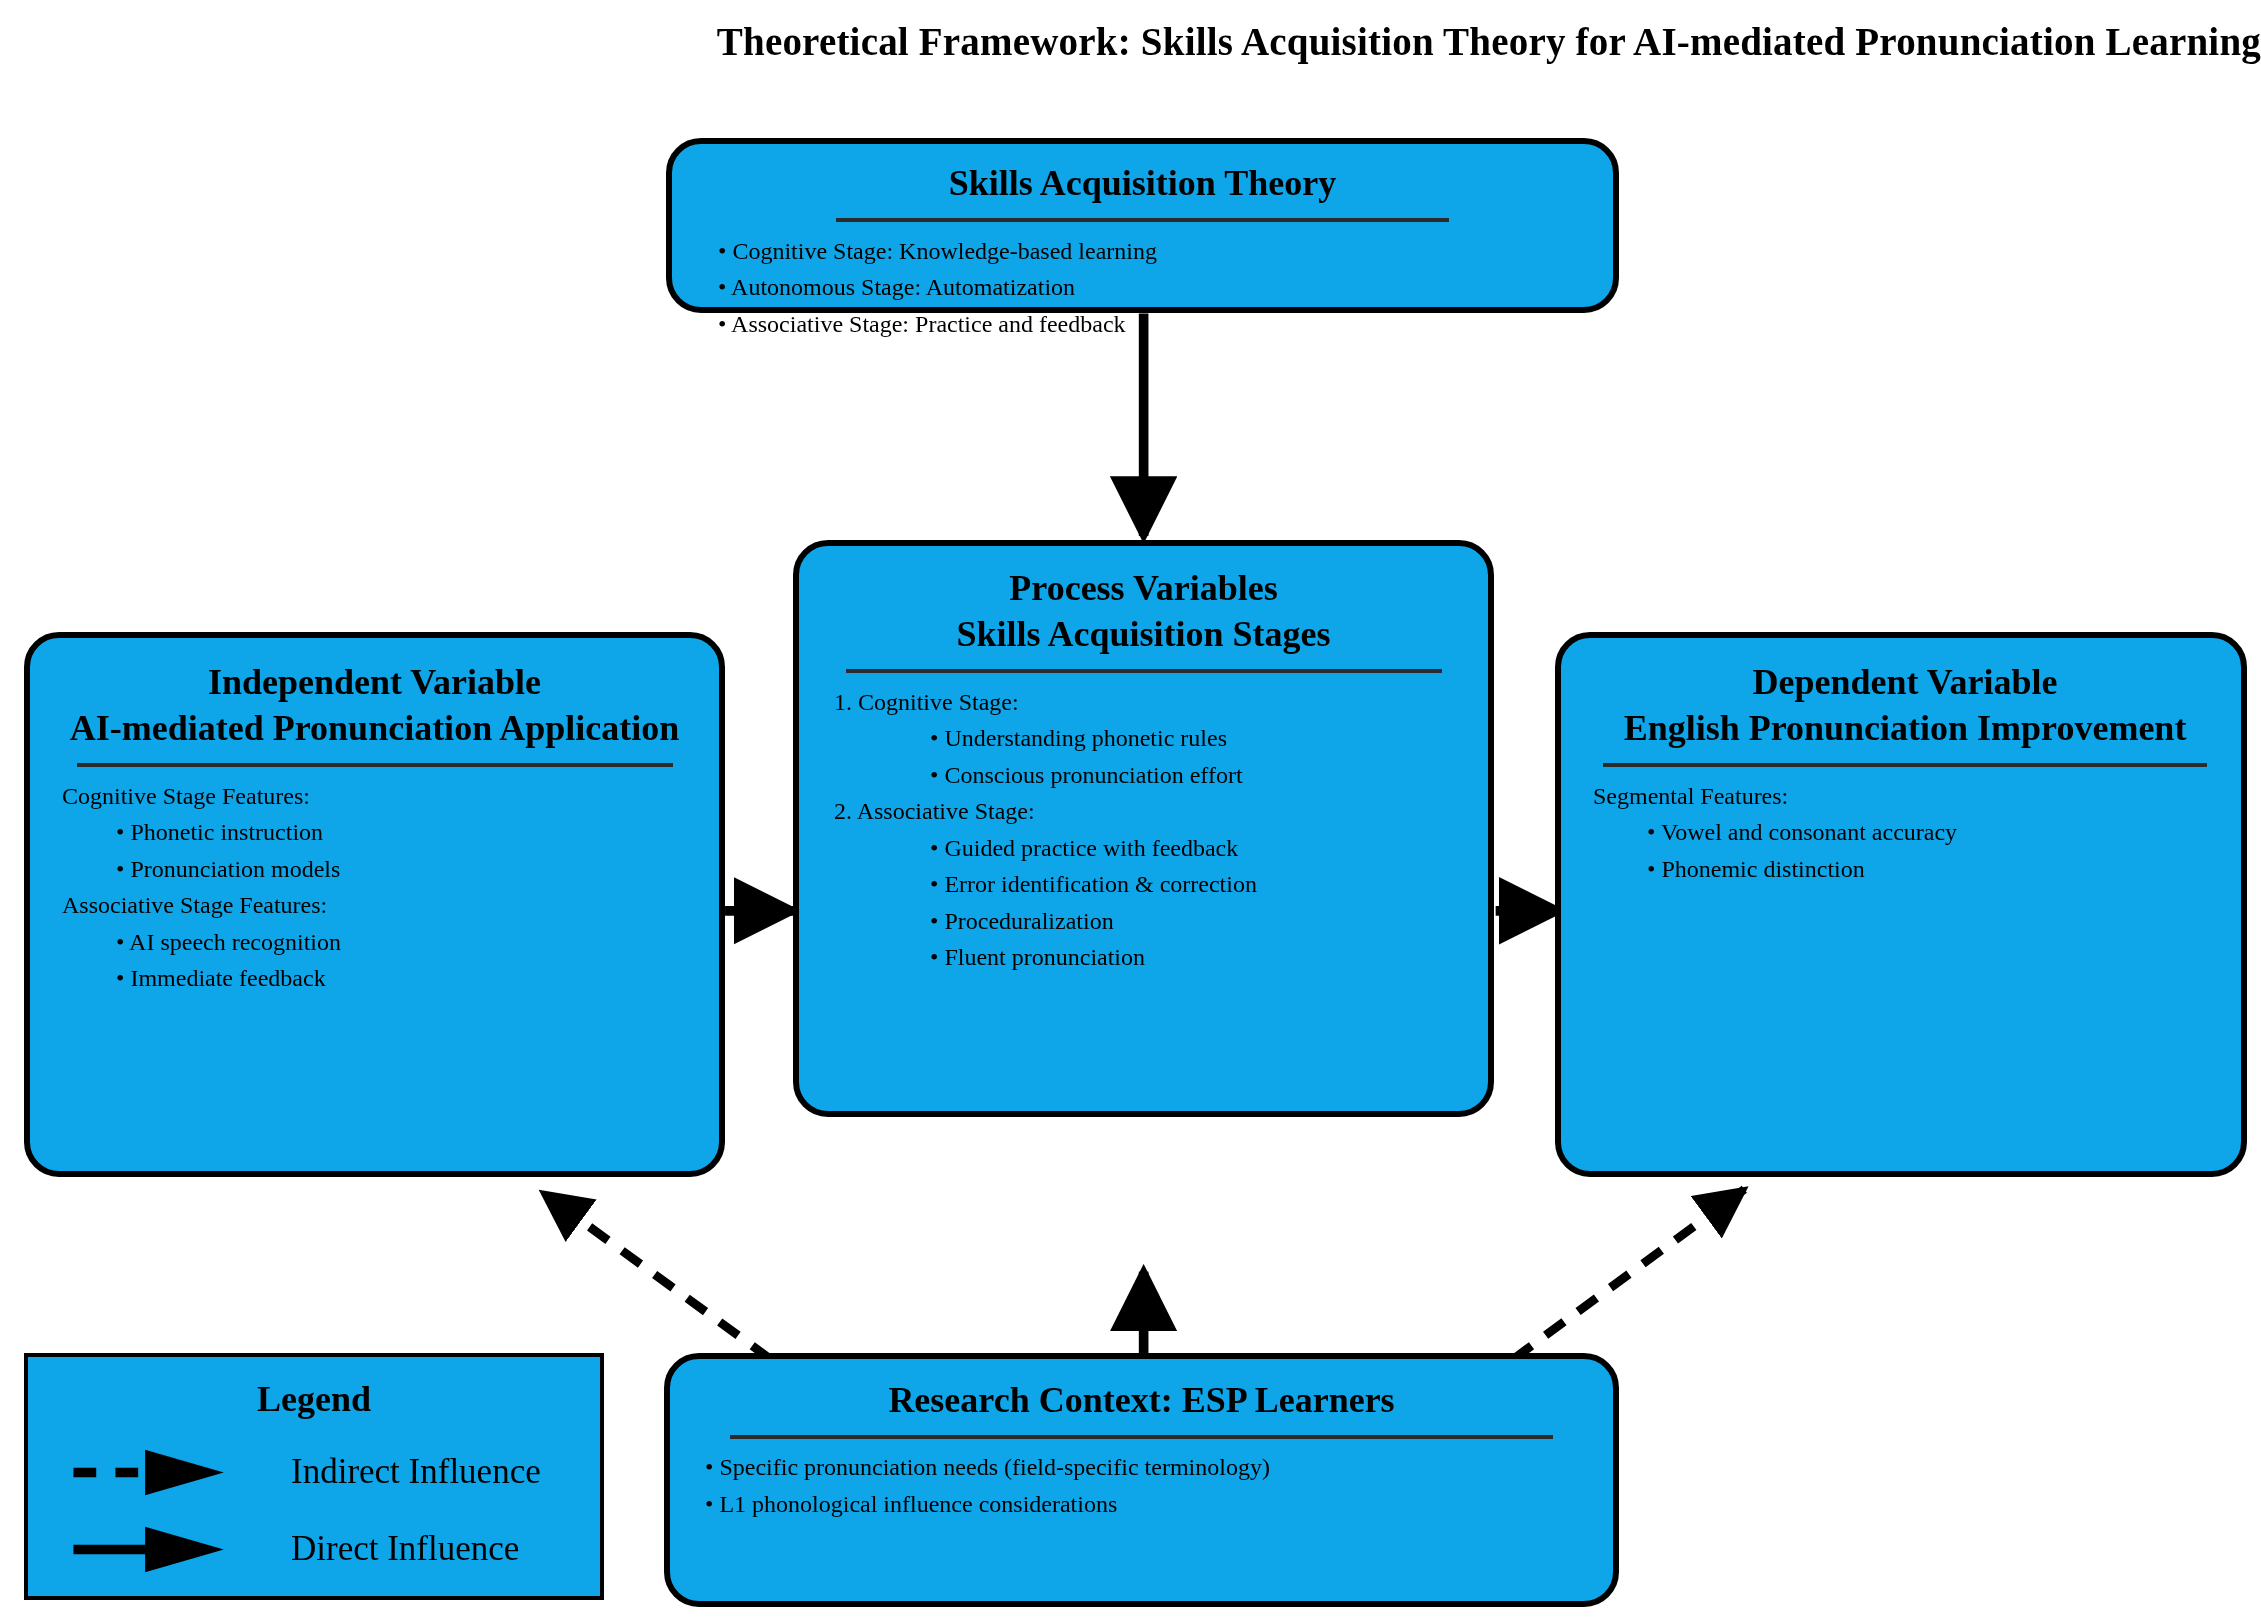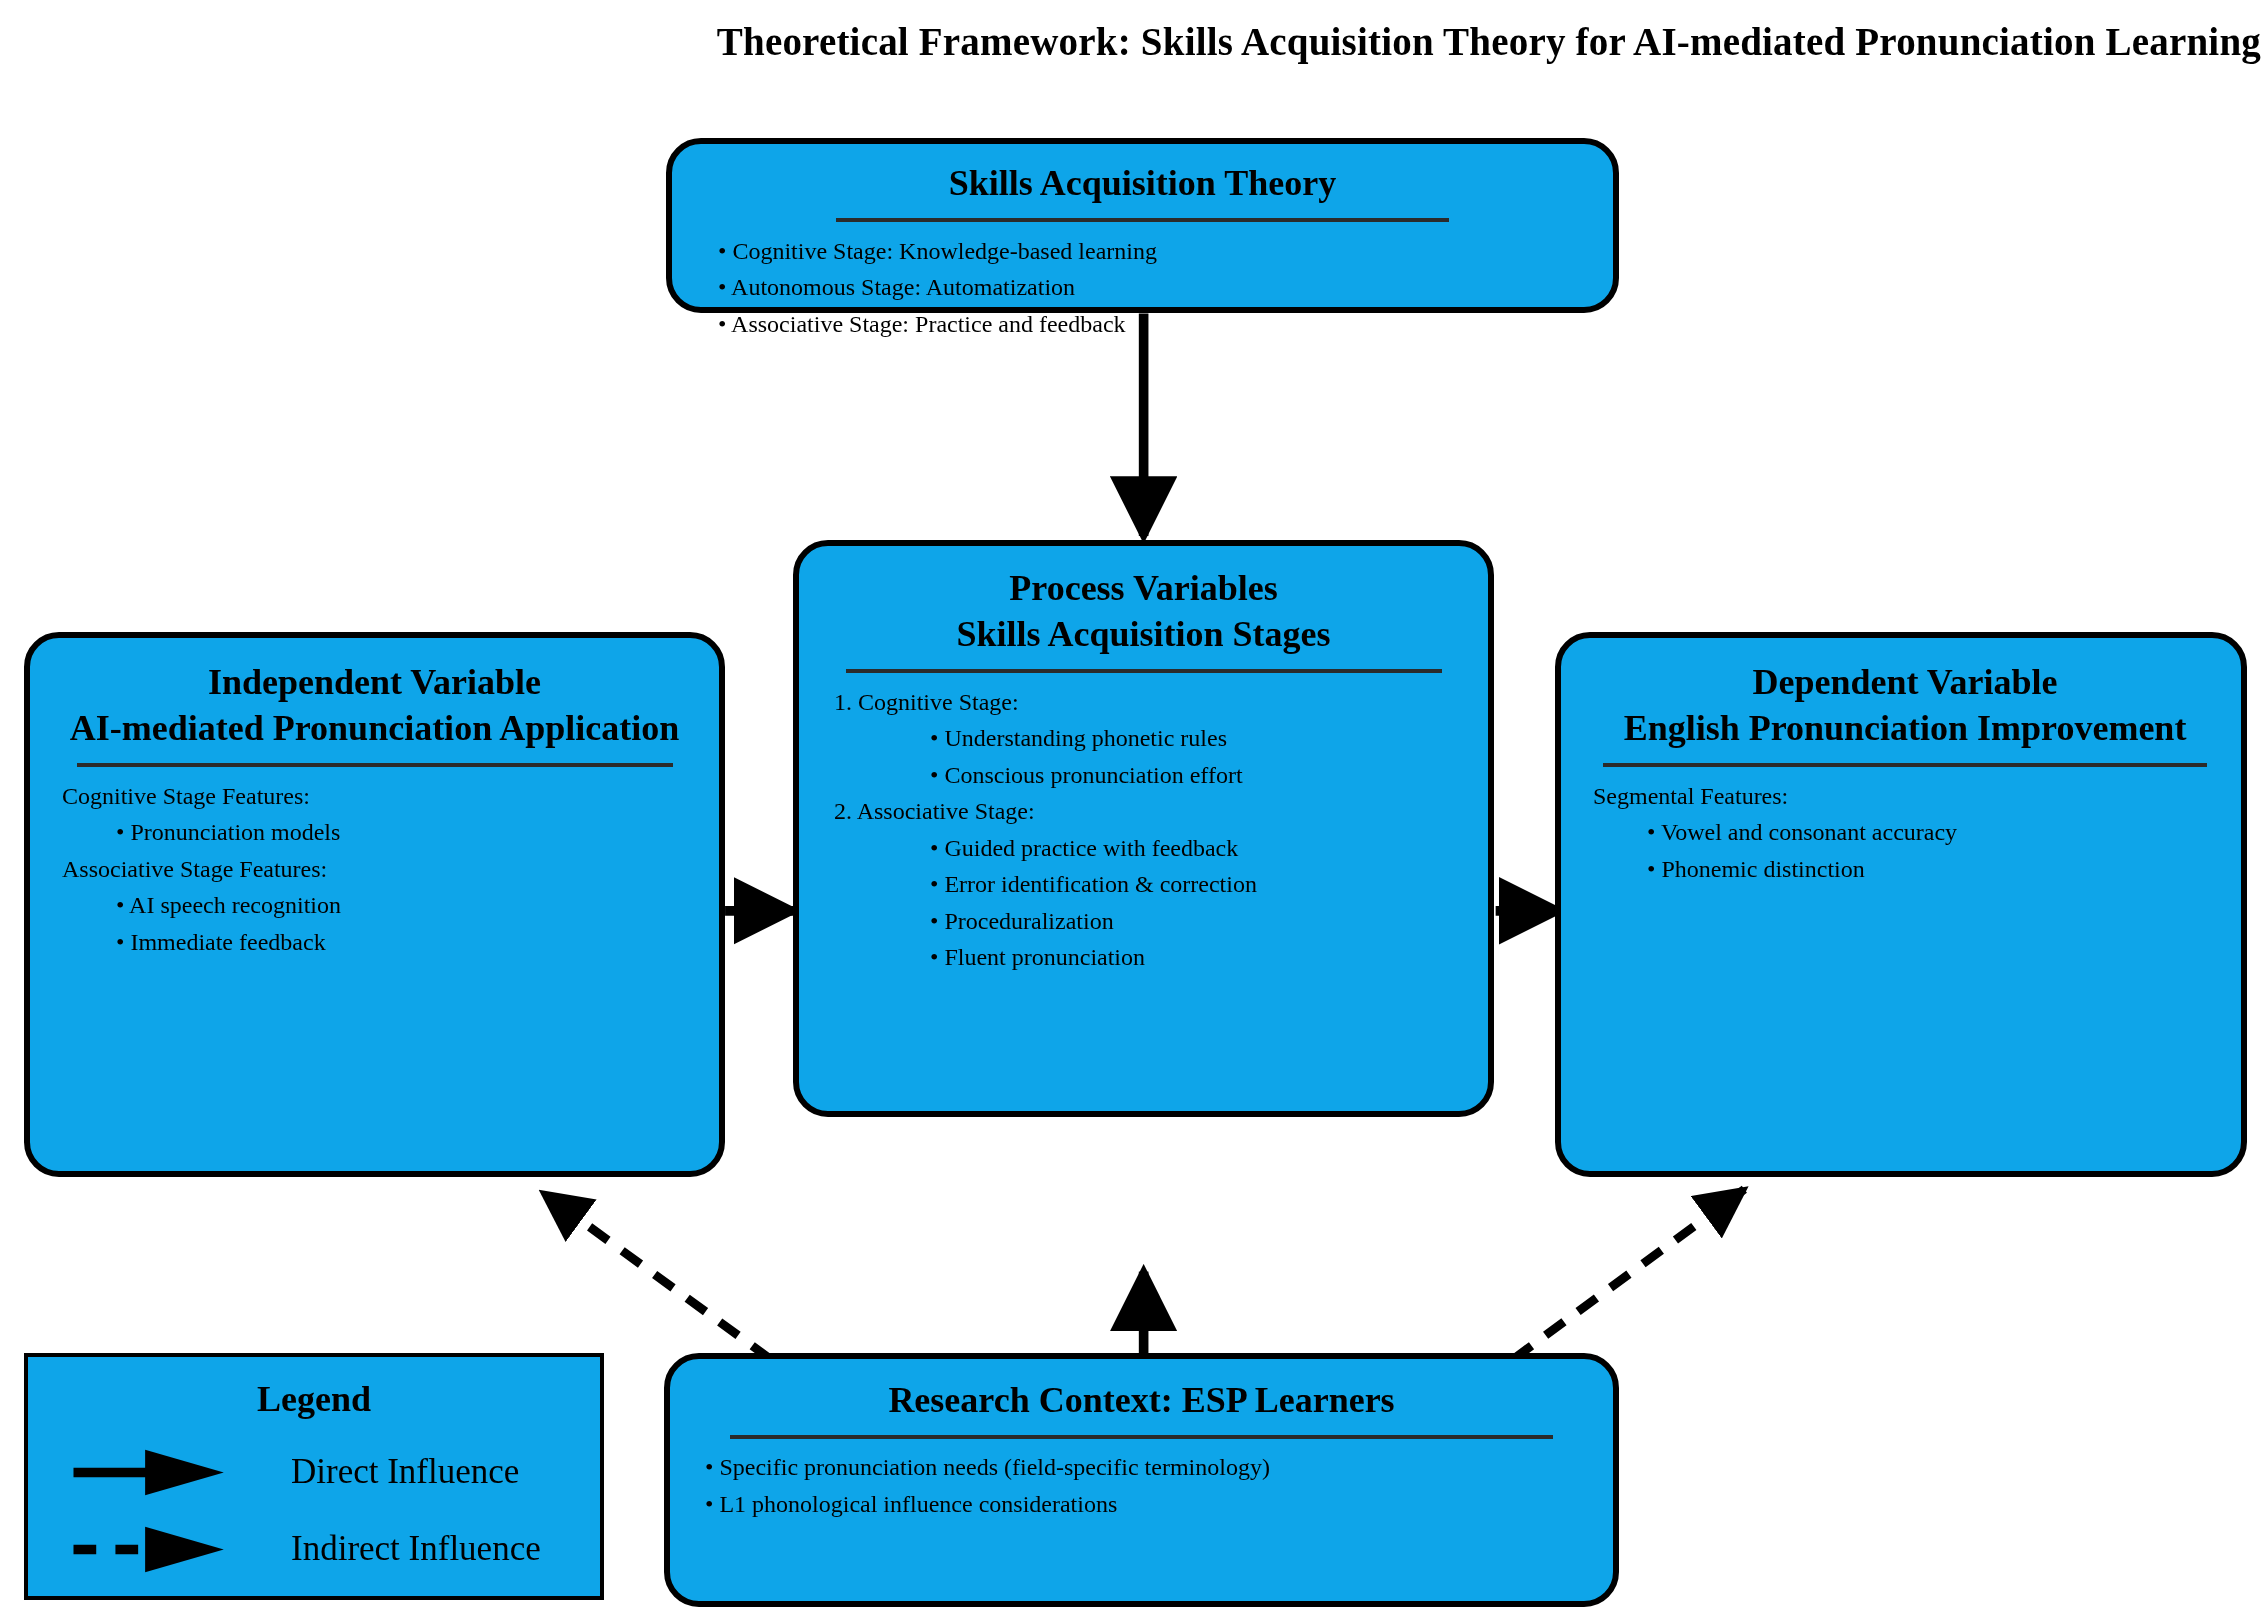--- a/index.html
+++ b/index.html
@@ -187,20 +187,21 @@
       <div class="body-line">• Associative Stage: Practice and feedback</div>
     </div>
   </div>
 
   <div class="box rounded" id="box-independent">
     <div class="inner">
       <div class="box-title">Independent Variable</div>
       <div class="box-subtitle">AI-mediated Pronunciation Application</div>
       <div class="rule"></div>
       <div class="body-line">Cognitive Stage Features:</div>
+      <div class="body-line indent1">• Phonetic instruction</div>
       <div class="body-line indent1">• Pronunciation models</div>
       <div class="body-line">Associative Stage Features:</div>
       <div class="body-line indent1">• AI speech recognition</div>
       <div class="body-line indent1">• Immediate feedback</div>
     </div>
   </div>
 
   <div class="box rounded" id="box-process">
     <div class="inner">
       <div class="box-title">Process Variables</div>
@@ -224,40 +225,40 @@
       <div class="rule"></div>
       <div class="body-line">Segmental Features:</div>
       <div class="body-line indent1">• Vowel and consonant accuracy</div>
       <div class="body-line indent1">• Phonemic distinction</div>
     </div>
   </div>
 
   <div class="box square" id="box-legend">
     <div class="inner">
       <div class="box-title">Legend</div>
+
+      <div class="legend-row">
+        <div class="legend-glyph">
+          <svg width="166" height="53" viewBox="0 0 190 60" xmlns="http://www.w3.org/2000/svg">
+            <line x1="4" y1="30" x2="96" y2="30" stroke="#000000" stroke-width="11" stroke-dasharray="26 22"></line>
+            <path d="M86,4 L176,30 L86,56 z" fill="#000000"></path>
+          </svg>
+        </div>
+        <div class="legend-label">Indirect Influence</div>
+      </div>
 
       <div class="legend-row">
         <div class="legend-glyph">
           <svg width="166" height="53" viewBox="0 0 190 60" xmlns="http://www.w3.org/2000/svg">
             <line x1="4" y1="30" x2="96" y2="30" stroke="#000000" stroke-width="11"></line>
             <path d="M86,4 L176,30 L86,56 z" fill="#000000"></path>
           </svg>
         </div>
         <div class="legend-label">Direct Influence</div>
       </div>
-
-      <div class="legend-row">
-        <div class="legend-glyph">
-          <svg width="166" height="53" viewBox="0 0 190 60" xmlns="http://www.w3.org/2000/svg">
-            <line x1="4" y1="30" x2="96" y2="30" stroke="#000000" stroke-width="11" stroke-dasharray="26 22"></line>
-            <path d="M86,4 L176,30 L86,56 z" fill="#000000"></path>
-          </svg>
-        </div>
-        <div class="legend-label">Indirect Influence</div>
-      </div>
     </div>
   </div>
 
   <div class="box rounded" id="box-context">
     <div class="inner">
       <div class="box-title">Research Context: ESP Learners</div>
       <div class="rule"></div>
       <div class="body-line">• Specific pronunciation needs (field-specific terminology)</div>
       <div class="body-line">• L1 phonological influence considerations</div>
     </div>

